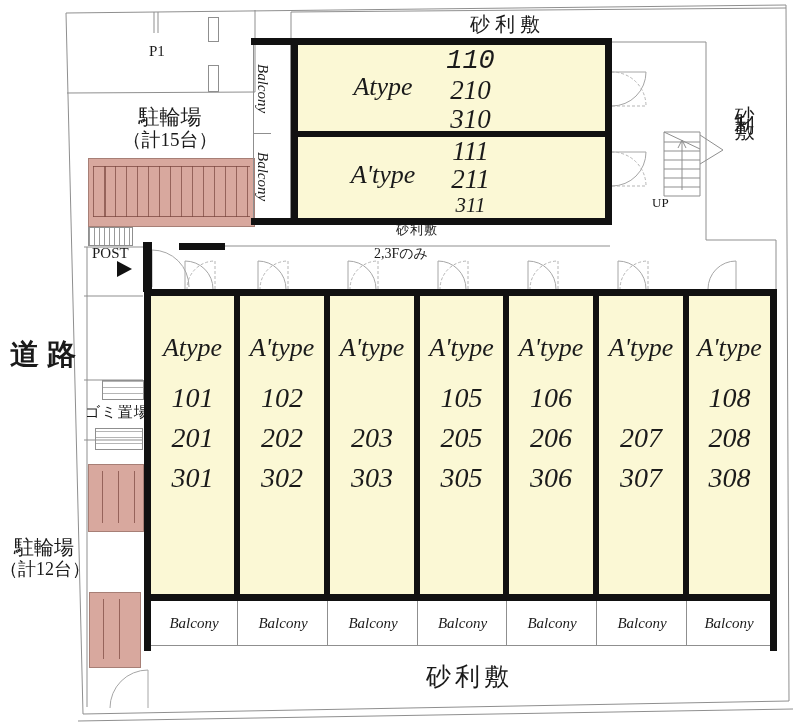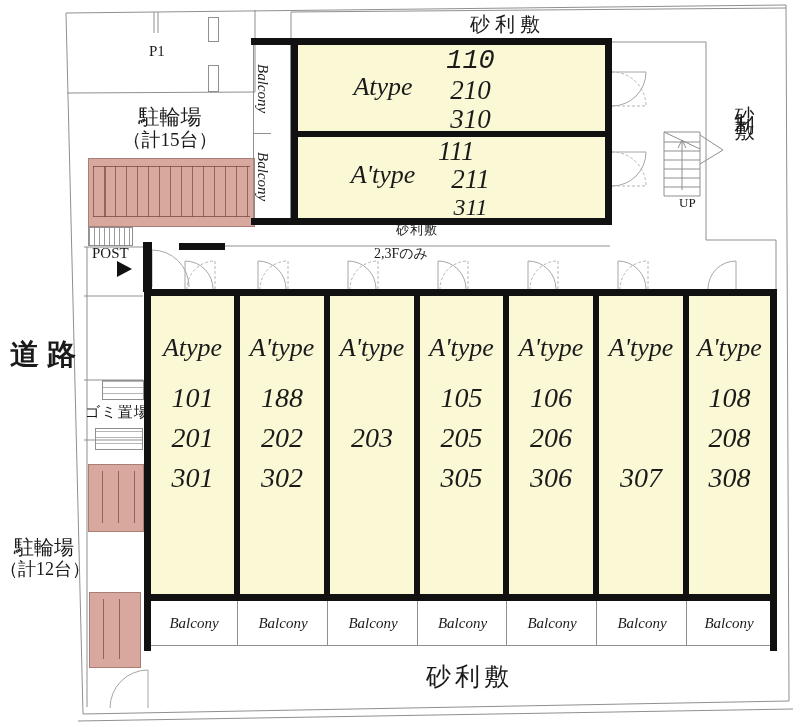--- a/index.html
+++ b/index.html
@@ -147,21 +147,21 @@
     <div style="font-size:20px;">駐輪場</div>
     <div style="font-size:18px;">（計12台）</div>
   </div>
   <div class="bikerack" style="left:88px;top:464px;width:56px;height:68px;">
     <div class="slots-v"></div>
   </div>
   <div class="bikerack" style="left:89px;top:592px;width:52px;height:76px;">
     <div class="slots-v"></div>
   </div>
 
-  <div class="txt" style="left:679px;top:196px;font-size:13px;">UP</div>
+  <div class="txt" style="left:652px;top:196px;font-size:13px;">UP</div>
 
   <div class="tbalcony">
     <div class="tbcell c1">
       <span>Balcony</span>
     </div>
     <div class="tbcell c2">
       <span>Balcony</span>
     </div>
   </div>
 
@@ -172,23 +172,23 @@
   <div class="wall" style="left:291px;top:131px;width:321px;height:6px;"></div>
 
   <div class="toproom" style="top:45px;height:86px;">
     <span class="rtype" style="left:0;width:170px;text-align:center;top:29px;font-size:26px;">Atype</span>
     <span style="left:140px;width:65px;text-align:center;top:3px;font-size:27px;font-family:Liberation Mono, monospace;">110</span>
     <span style="left:140px;width:65px;text-align:center;top:32px;font-size:27px;">210</span>
     <span style="left:140px;width:65px;text-align:center;top:61px;font-size:27px;">310</span>
   </div>
   <div class="toproom" style="top:137px;height:81px;">
     <span class="rtype" style="left:0;width:170px;text-align:center;top:25px;font-size:26px;">A'type</span>
-    <span style="left:140px;width:65px;text-align:left;top:1px;font-size:27px;">111</span>
+    <span style="left:140px;width:65px;text-align:center;top:1px;font-size:27px;">111</span>
     <span style="left:140px;width:65px;text-align:center;top:29px;font-size:27px;">211</span>
-    <span style="left:140px;width:65px;text-align:center;top:58px;font-size:24px;">311</span>
+    <span style="left:140px;width:65px;text-align:center;top:58px;font-size:21px;">311</span>
   </div>
 
   <div class="wall" style="left:144px;top:289px;width:633px;height:7px;"></div>
   <div class="wall" style="left:144px;top:289px;width:7px;height:362px;"></div>
   <div class="wall" style="left:770px;top:289px;width:7px;height:362px;"></div>
   <div class="wall" style="left:144px;top:594px;width:633px;height:7px;"></div>
   <div class="wall" style="left:234px;top:289px;width:6px;height:312px;"></div>
   <div class="wall" style="left:324px;top:289px;width:6px;height:312px;"></div>
   <div class="wall" style="left:414px;top:289px;width:6px;height:312px;"></div>
   <div class="wall" style="left:503px;top:289px;width:6px;height:312px;"></div>
@@ -196,42 +196,44 @@
   <div class="wall" style="left:683px;top:289px;width:6px;height:312px;"></div>
 
   <div class="unit" style="left:151px;width:83px;">
     <span class="rtype">Atype</span>
     <span class="n1">101</span>
     <span class="n2">201</span>
     <span class="n3">301</span>
   </div>
   <div class="unit" style="left:240px;width:84px;">
     <span class="rtype">A'type</span>
-    <span class="n1">188</span>
+    <span class="n1">102</span>
     <span class="n2">202</span>
     <span class="n3">302</span>
   </div>
   <div class="unit" style="left:330px;width:84px;">
     <span class="rtype">A'type</span>
     <span class="n2">203</span>
+    <span class="n3">303</span>
   </div>
   <div class="unit" style="left:420px;width:83px;">
     <span class="rtype">A'type</span>
     <span class="n1">105</span>
     <span class="n2">205</span>
     <span class="n3">305</span>
   </div>
   <div class="unit" style="left:509px;width:84px;">
     <span class="rtype">A'type</span>
     <span class="n1">106</span>
     <span class="n2">206</span>
     <span class="n3">306</span>
   </div>
   <div class="unit" style="left:599px;width:84px;">
     <span class="rtype">A'type</span>
+    <span class="n2">207</span>
     <span class="n3">307</span>
   </div>
   <div class="unit" style="left:689px;width:81px;">
     <span class="rtype">A'type</span>
     <span class="n1">108</span>
     <span class="n2">208</span>
     <span class="n3">308</span>
   </div>
 
   <div class="balcony-row">

